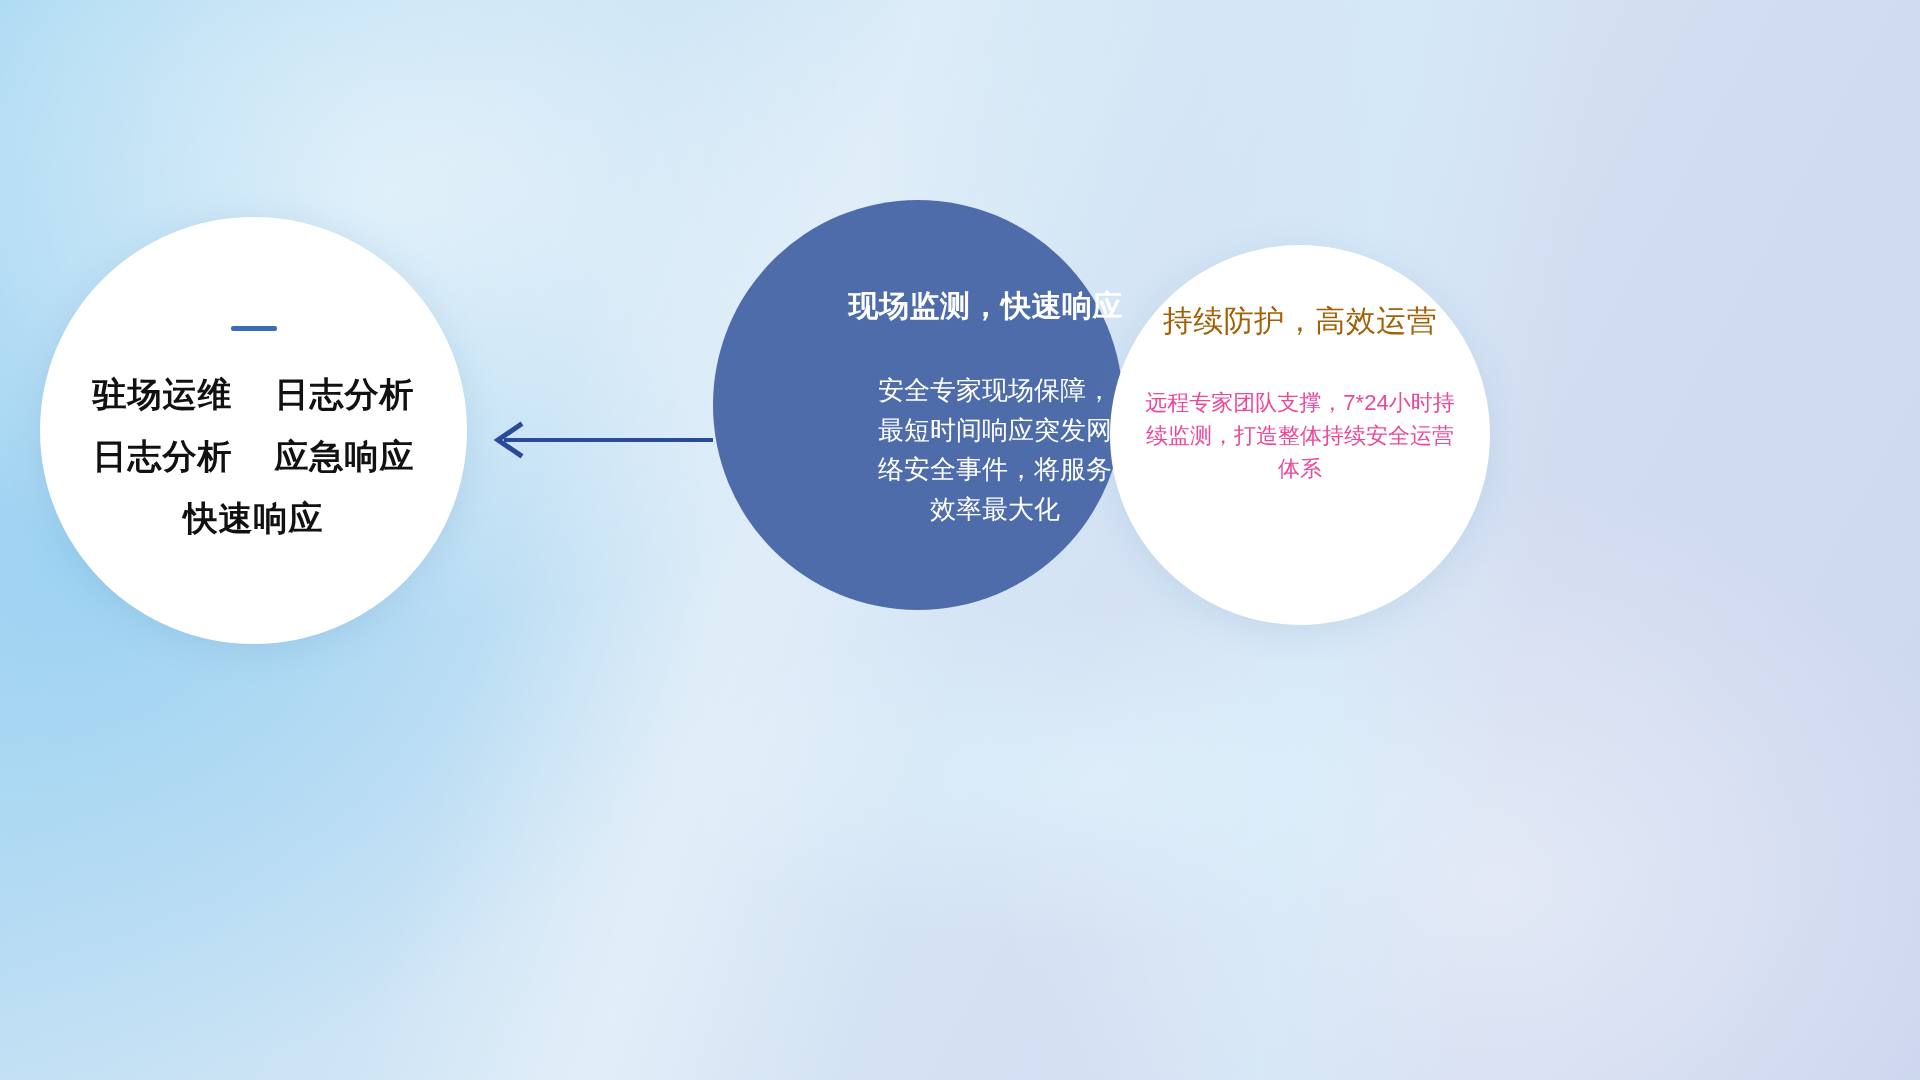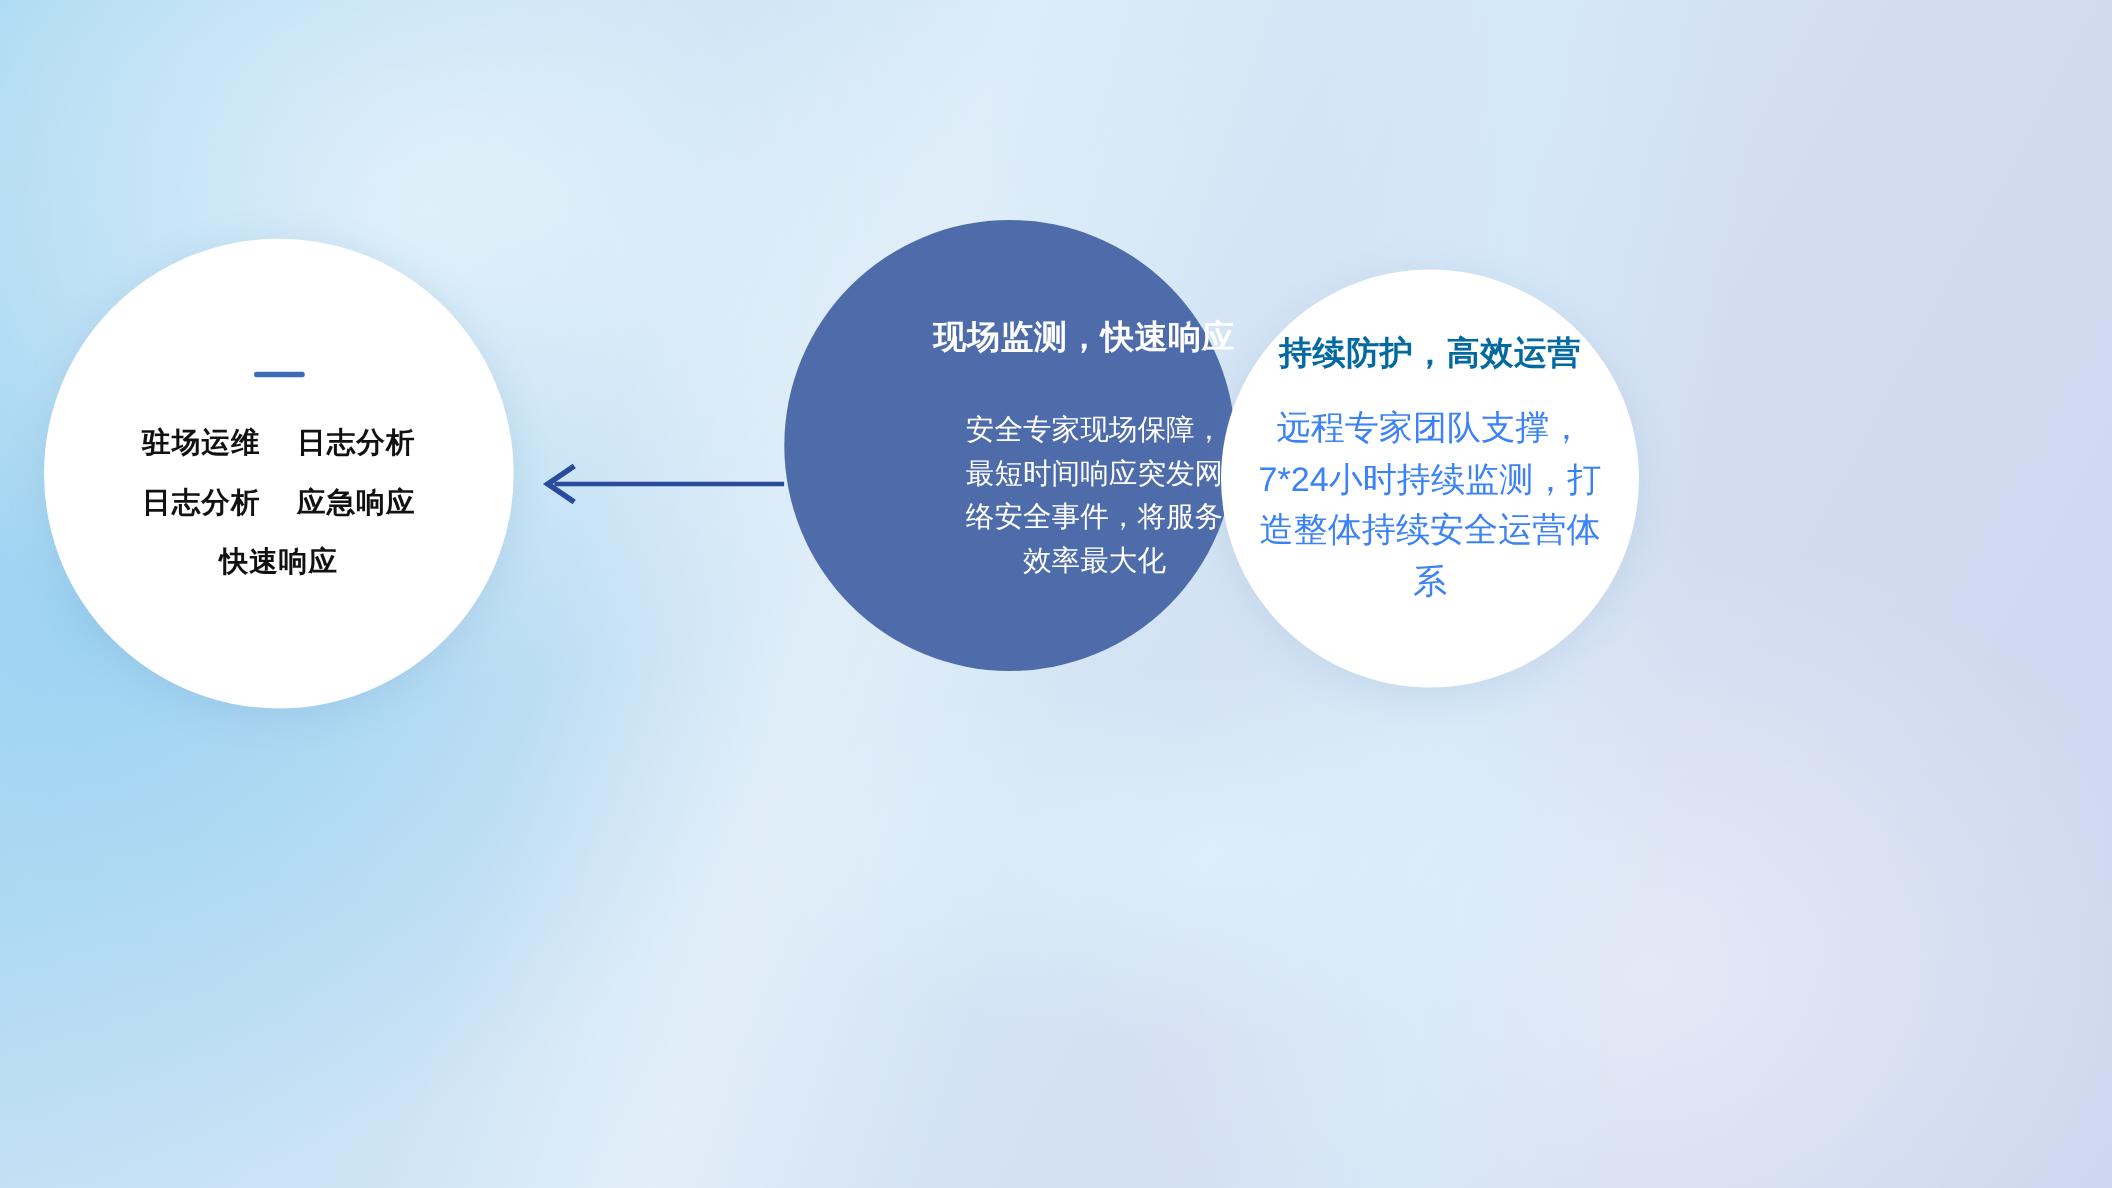--- a/index.html
+++ b/index.html
@@ -58,21 +58,21 @@
   #left-dash {
     width: 46px;
     height: 5px;
     background: #3B6AB8;
     border-radius: 2px;
     margin-bottom: 46px;
   }
   .left-line {
     color: #111111;
     font-weight: bold;
-    font-size: 26px;
+    font-size: 34px;
     letter-spacing: 1px;
     line-height: 1.0;
     margin-bottom: 28px;
     white-space: pre;
     text-align: center;
   }
   .left-line:last-child { margin-bottom: 0; }
 
   
   #mid-circle {
@@ -114,31 +114,31 @@
     background: #ffffff;
     z-index: 3;
     box-shadow: 0 6px 34px rgba(96,140,185,0.16);
     display: flex;
     flex-direction: column;
     align-items: center;
     justify-content: flex-start;
     padding-top: 56px;
   }
   #right-title {
-    color: #0369a1;
-    font-weight: bold;
+    color: #a16207;
+    font-weight: normal;
     font-size: 30px;
     letter-spacing: 0.5px;
     white-space: nowrap;
     text-align: center;
   }
   #right-body {
-    margin-top: 24px;
-    color: #3b82f6;
-    font-size: 31px;
+    margin-top: 44px;
+    color: #ec4899;
+    font-size: 22px;
     line-height: 1.5;
     width: 312px;
     text-align: center;
   }
 
   
   #flow-arrow {
     position: absolute;
     left: 488px;
     top: 415px;

